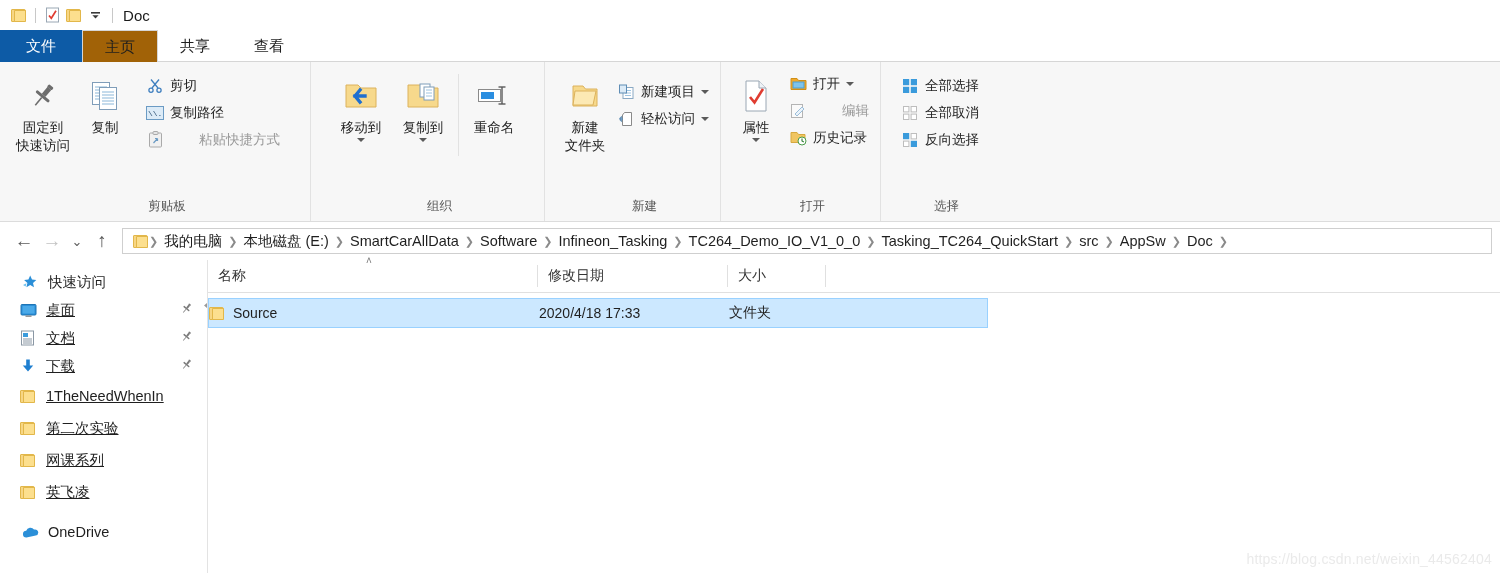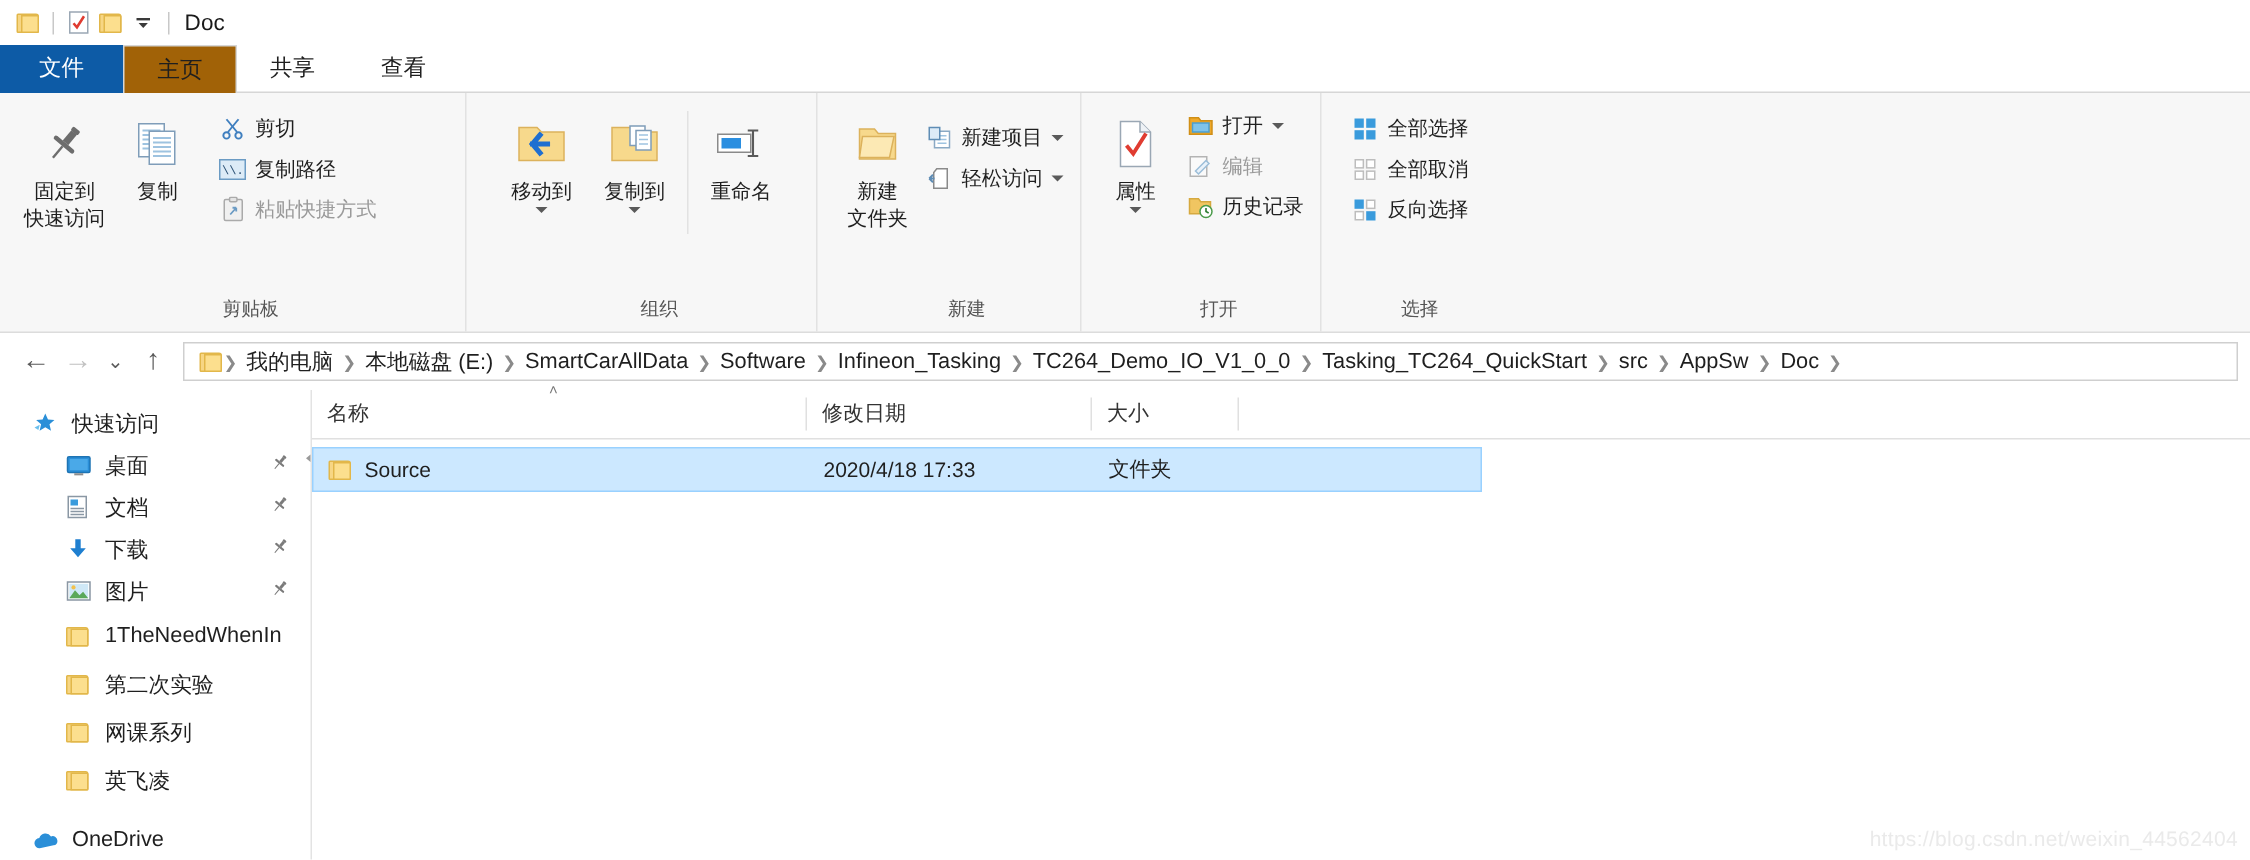--- a/index.html
+++ b/index.html
@@ -136,21 +136,21 @@
     border-top: 4px solid #5a5a5a;
     margin-top: 2px;
   }
 
   .smallcol { display: flex; flex-direction: column; padding-top: 4px; }
   .smallbtn {
     display: flex; align-items: center; height: 27px; padding: 0 5px;
     font-size: 13.5px; color: #1f1f1f; cursor: default; white-space: nowrap;
   }
   .smallbtn .ico { width: 20px; height: 18px; display:flex; align-items:center; justify-content:center; margin-right: 5px; }
-  .smallbtn.disabled { color: #9a9a9a; }
+  .smallbtn.disabled { color: #9a9a9a; gap: 29px; }
   .smallbtn .mini-caret {
     width: 0; height: 0; margin-left: 6px;
     border-left: 4px solid transparent;
     border-right: 4px solid transparent;
     border-top: 4px solid #5a5a5a;
   }
 
   
   .addressbar {
     height: 38px;
@@ -205,21 +205,21 @@
   }
   .splitter .grip {
     position: absolute; left: -3px; top: 36px;
     width: 7px; height: 7px;
   }
   .navrow {
     height: 28px; display: flex; align-items: center;
     padding-left: 22px; box-sizing: border-box; cursor: default;
     font-size: 14.5px; color: #1f1f1f;
   }
-  .navrow.child { padding-left: 44px; }
+  .navrow.child { padding-left: 20px; text-decoration: underline; }
   .navrow .nico { width: 20px; display:flex; align-items:center; justify-content:flex-start; margin-right: 6px; }
   .navrow .ntxt { white-space: nowrap; }
   .pin {
     margin-left: auto; margin-right: 14px; color: #6e6e6e;
   }
 
   .filepane { flex: 1; background: #ffffff; position: relative; }
   .colhead {
     height: 32px;
     display: flex;
@@ -249,21 +249,21 @@
     height: 30px;
     display: flex;
     align-items: center;
     cursor: default;
   }
   .filerow.selected {
     background: #cce8ff;
     border: 1px solid #99d1ff;
     box-sizing: border-box;
   }
-  .cell { font-size: 14px; color: #1f1f1f; box-sizing: border-box; padding-left: 10px; white-space: nowrap; overflow: hidden; }
+  .cell { font-size: 14px; color: #1f1f1f; box-sizing: border-box; white-space: nowrap; overflow: hidden; }
   .cell.name { display: flex; align-items: center; }
   .cell.name .fico { margin-right: 9px; display: flex; }
 
   .watermark {
     position: absolute;
     right: 8px;
     bottom: 6px;
     font-size: 14px;
     color: #eaeaea;
     letter-spacing: .2px;
@@ -679,41 +679,20 @@
             <g fill="#7b7b7b" transform="rotate(40 8 8)">
               <rect x="6.4" y="1" width="3.2" height="1.8" rx=".8"></rect>
               <rect x="6.8" y="2.6" width="2.4" height="4.6"></rect>
               <path d="M4.3 7.2 h7.4 a.9 .9 0 0 1 0 1.8 H4.3 a.9 .9 0 0 1 0 -1.8z"></path>
               <rect x="7.6" y="9" width=".9" height="5.4"></rect>
             </g>
           </svg>
       </span>
     </div>
 
-    <div class="navrow child">
-      <span class="nico">
-        <svg width="17" height="14" viewBox="0 0 17 14">
-          <rect x="1" y="1" width="15" height="12" fill="#ffffff" stroke="#8a97a4"></rect>
-          <rect x="2.2" y="2.2" width="12.6" height="9.6" fill="#cfe8f7"></rect>
-          <path d="M2.2 11.8 L6 6.5 L9 9.8 L11.4 7.5 L14.8 11.8 Z" fill="#5aa85a"></path>
-          <circle cx="5" cy="4.6" r="1.4" fill="#f2c14e"></circle>
-        </svg>
-      </span>
-      <span class="ntxt">图片</span>
-      <span class="pin">
-        <svg width="13" height="13" viewBox="0 0 16 16">
-            <g fill="#7b7b7b" transform="rotate(40 8 8)">
-              <rect x="6.4" y="1" width="3.2" height="1.8" rx=".8"></rect>
-              <rect x="6.8" y="2.6" width="2.4" height="4.6"></rect>
-              <path d="M4.3 7.2 h7.4 a.9 .9 0 0 1 0 1.8 H4.3 a.9 .9 0 0 1 0 -1.8z"></path>
-              <rect x="7.6" y="9" width=".9" height="5.4"></rect>
-            </g>
-          </svg>
-      </span>
-    </div>
 
     <div class="navrow child" style="height:32px">
       <span class="nico">
           <span class="folder">
             <i class="back"></i>
             <i class="front"></i>
           </span>
         </span>
       <span class="ntxt">1TheNeedWhenIn</span>
     </div>

